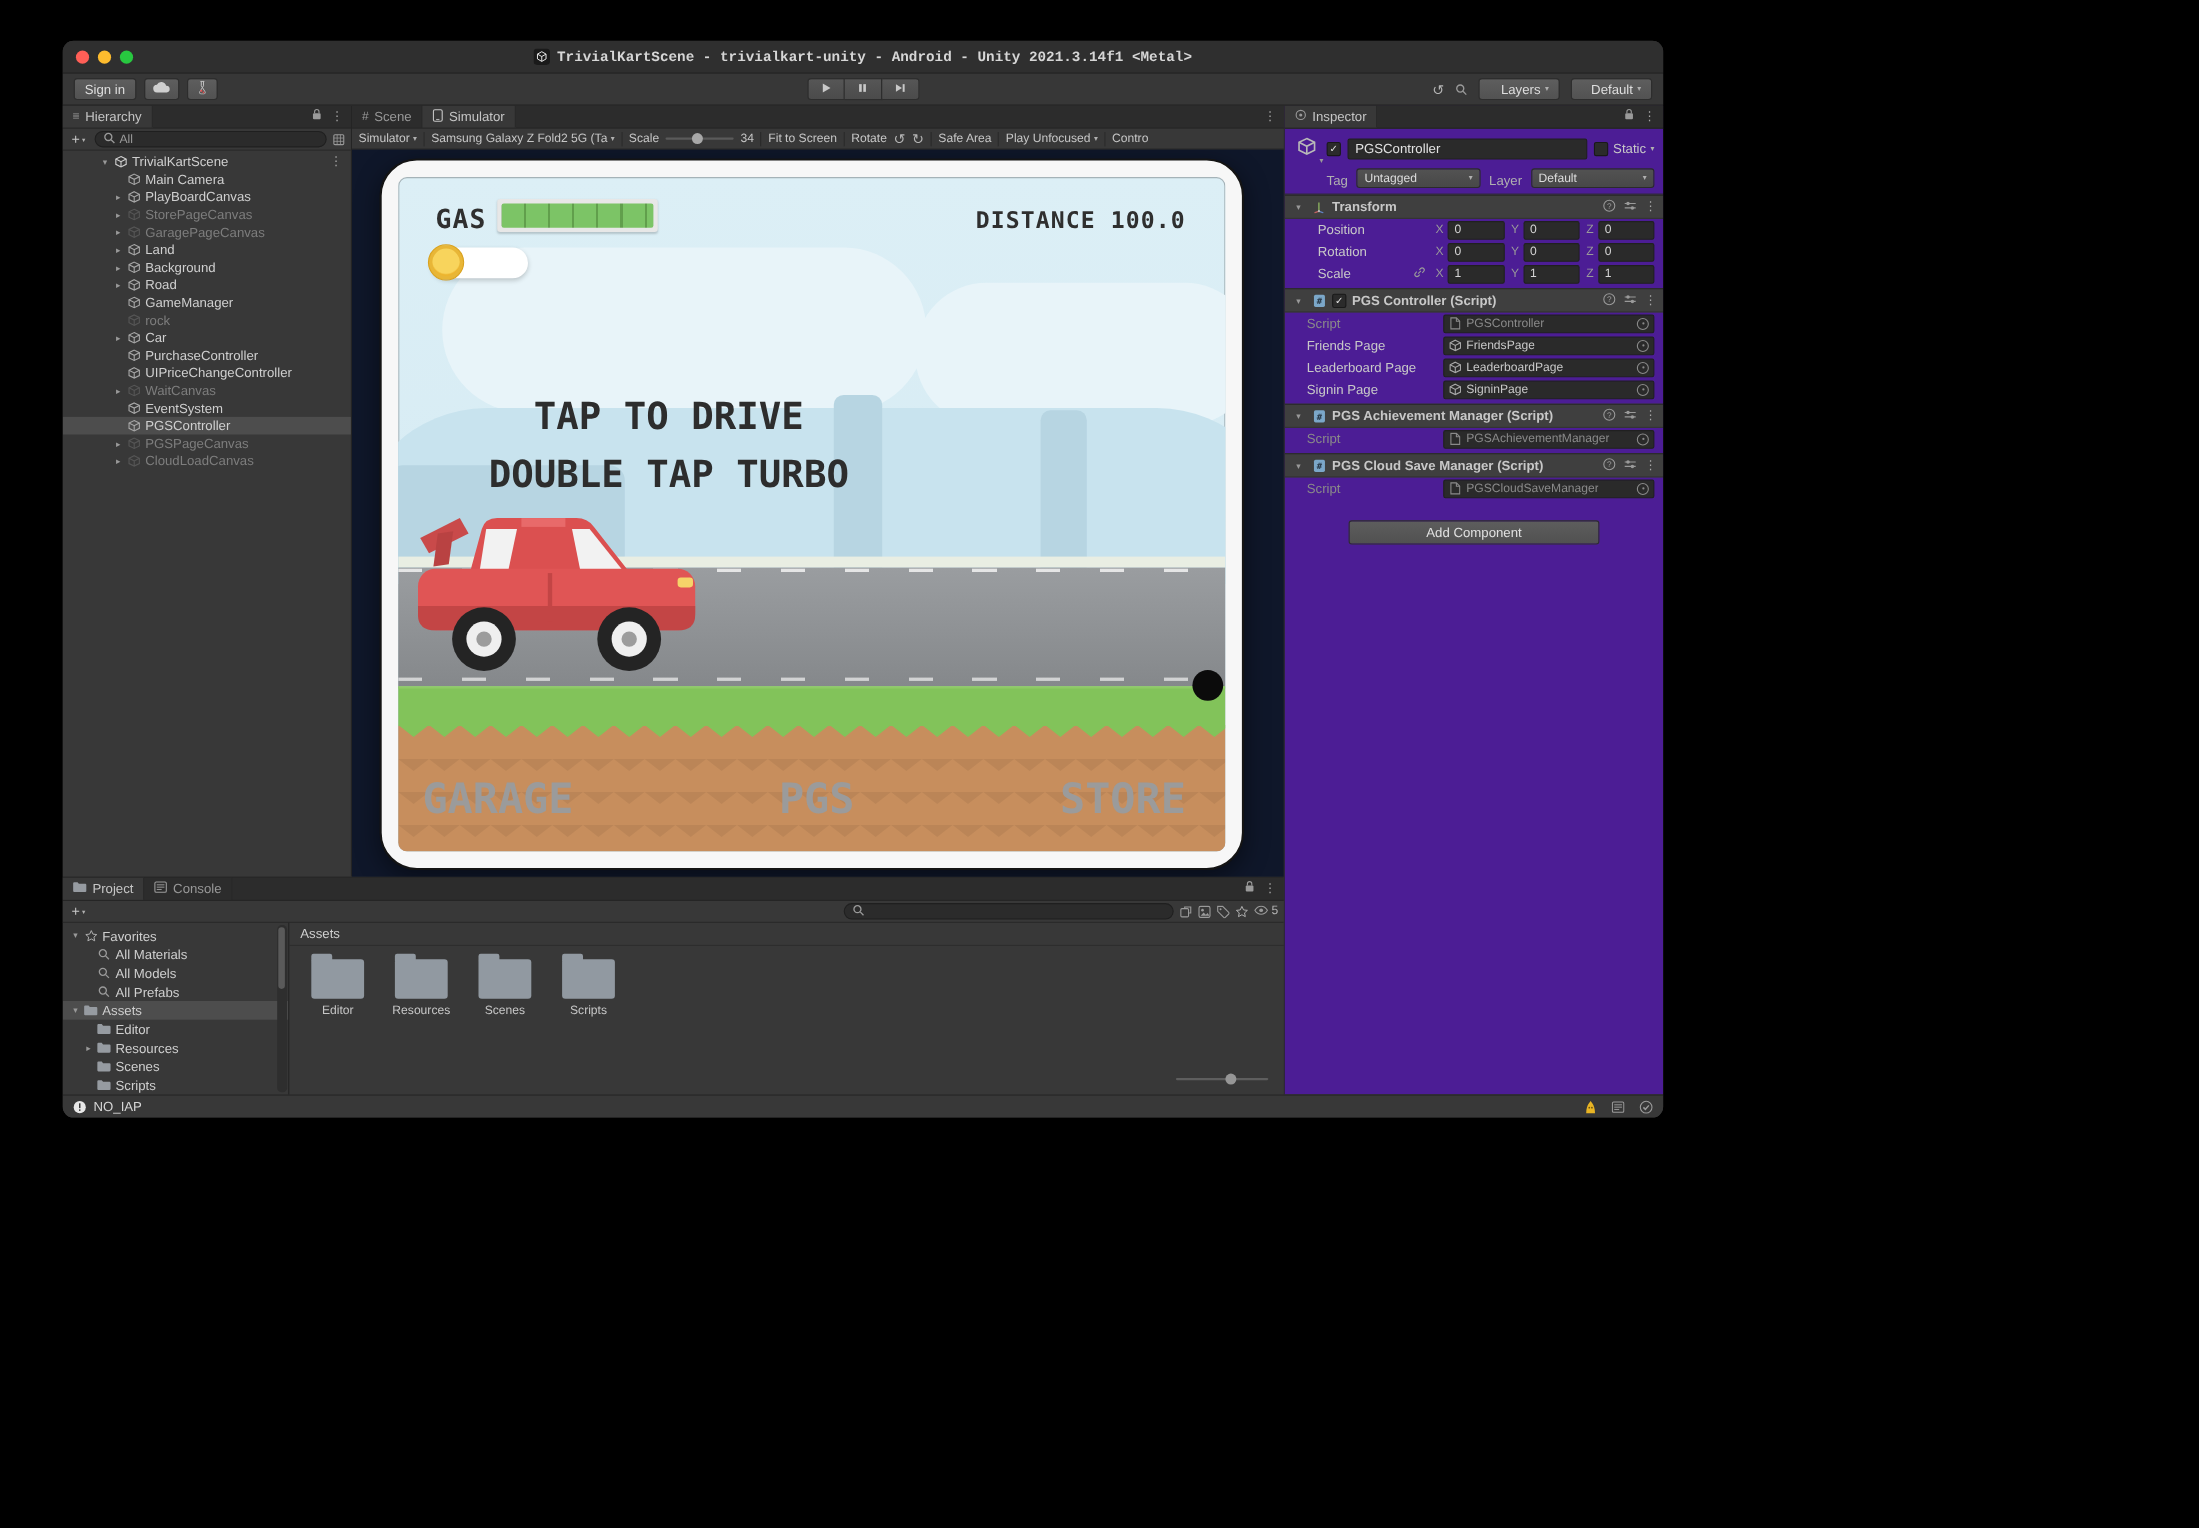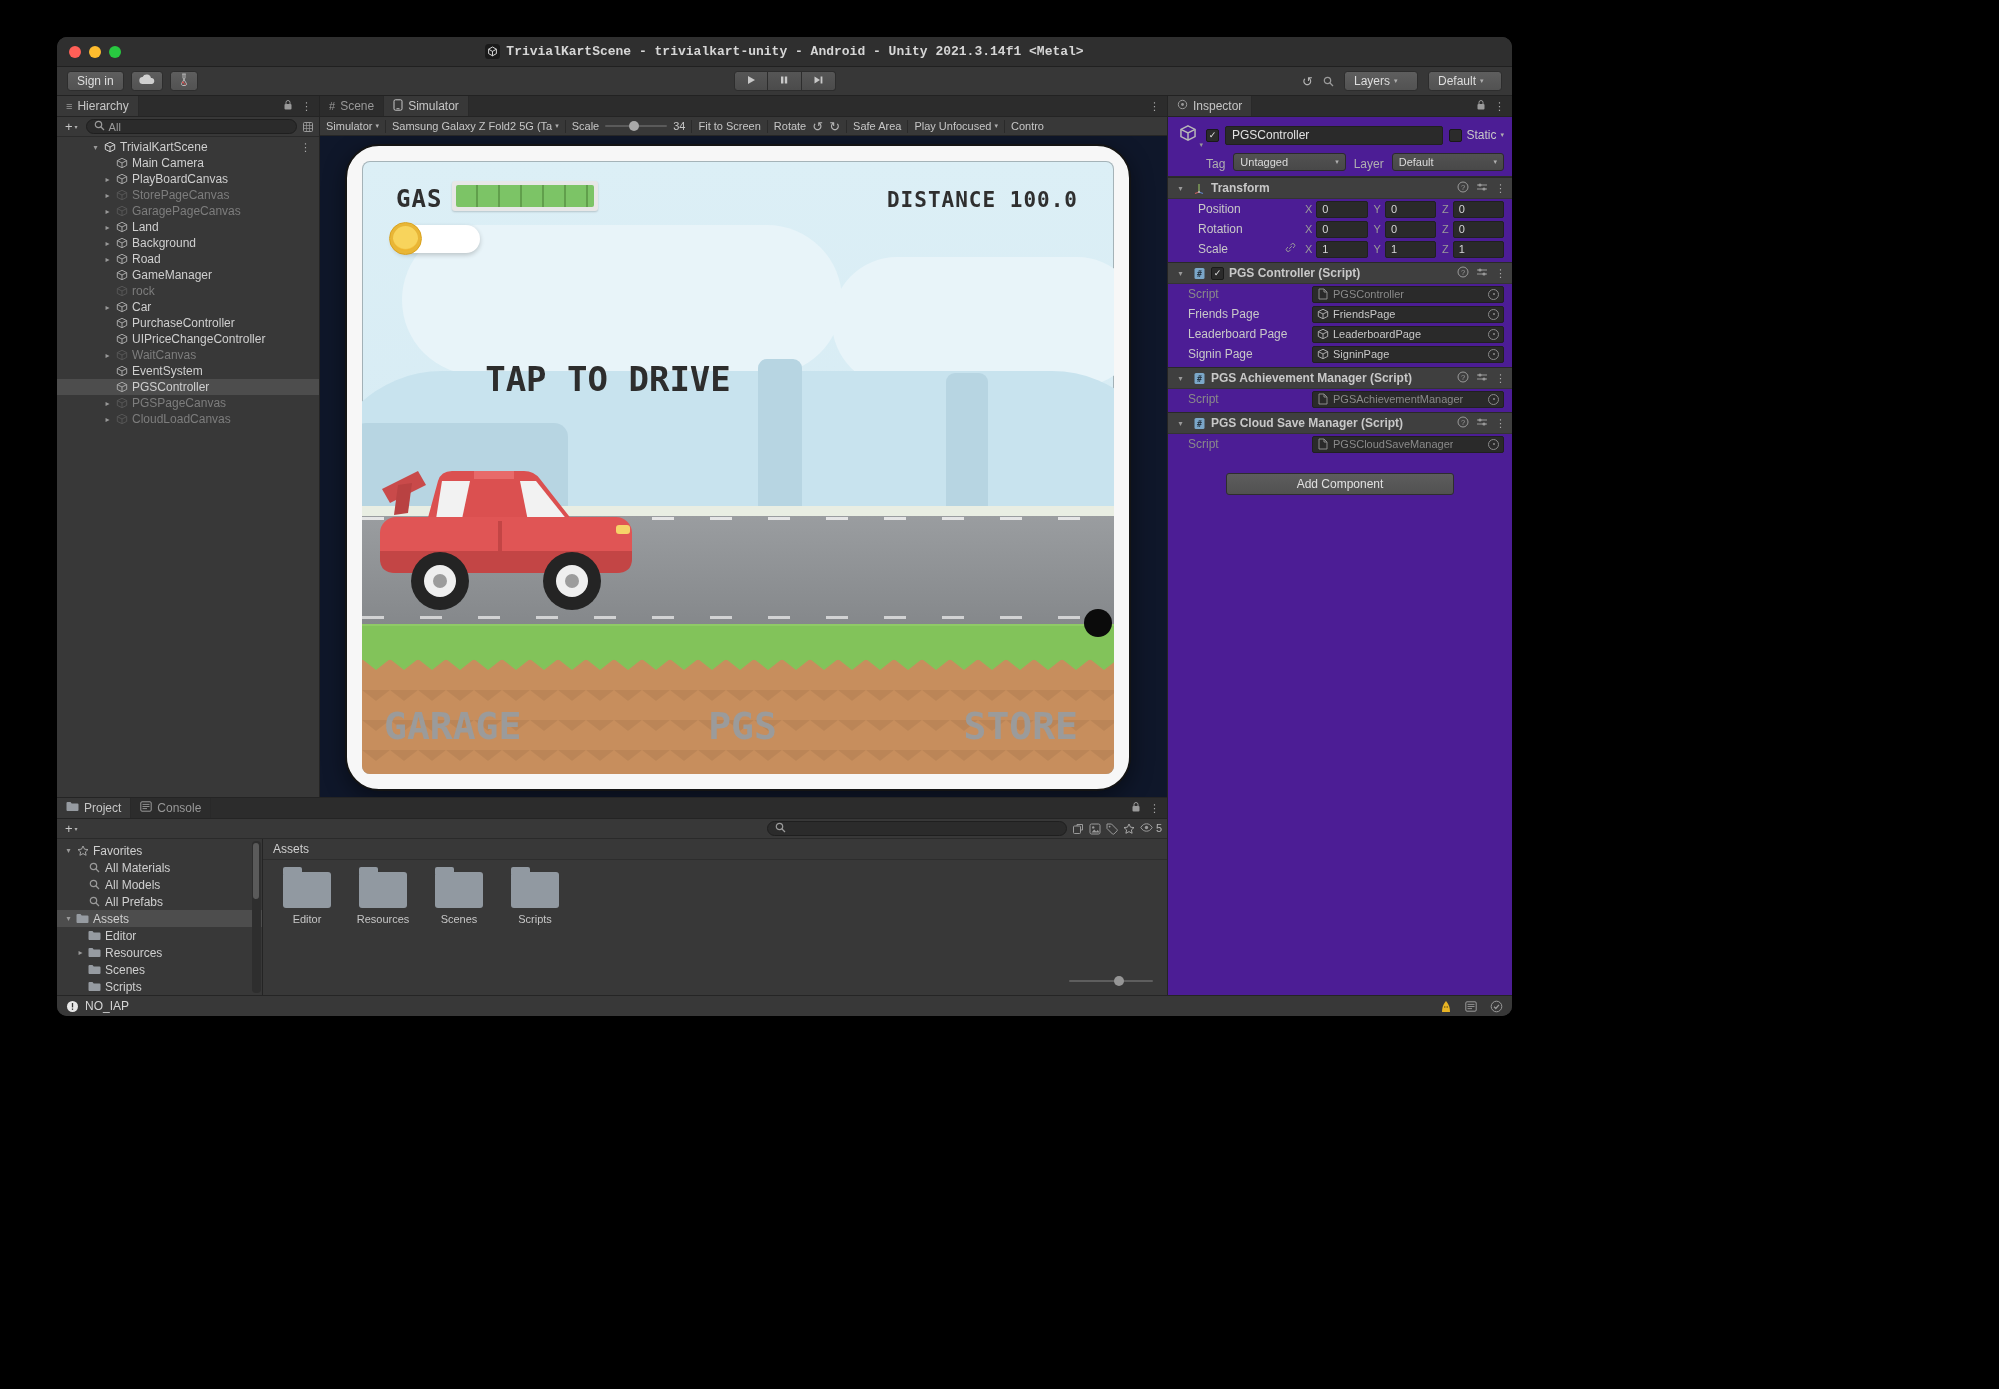--- a/index.html
+++ b/index.html
@@ -13,21 +13,21 @@
 .title{position:absolute;left:0;right:0;display:flex;align-items:center;justify-content:center;gap:6px;font-size:13px;font-weight:bold;color:#d6d6d6;font-family:Liberation Mono, monospace;}
 
 .toolbar{height:29px;flex:0 0 29px;display:flex;align-items:center;padding:0 10px;background:#373737;border-bottom:1px solid #222;position:relative;}
 .tb-btn{height:20px;display:inline-flex;align-items:center;gap:4px;padding:0 9px;background:linear-gradient(#5e5e5e,#525252);border:1px solid #2d2d2d;border-radius:3.5px;color:#dedede;font-size:12px;margin-right:7px;font-family:inherit;}
 .icon-btn{padding:0 7px;}
 .tb-center{position:absolute;left:50%;transform:translateX(-50%);display:flex;}
 .pbtn{width:34px;height:20px;display:inline-flex;align-items:center;justify-content:center;background:linear-gradient(#565656,#4b4b4b);border:1px solid #2d2d2d;border-left-width:0;}
 .pbtn.first{border-left-width:1px;border-radius:3.5px 0 0 3.5px;}
 .pbtn.last{border-radius:0 3.5px 3.5px 0;}
 .tb-right{margin-left:auto;display:flex;align-items:center;gap:10px;}
-.dd-btn{margin-right:0;min-width:74px;justify-content:flex-start;}
+.dd-btn{margin-right:0;min-width:74px;justify-content:flex-end;}
 .tb-ic{display:inline-flex;align-items:center;color:#b4b4b4;font-size:13px;line-height:1;}
 .arr{font-size:7px;color:#b0b0b0;}
 
 .content{flex:1;display:flex;min-height:0;}
 .left-col{flex:1;display:flex;flex-direction:column;min-width:0;border-right:1px solid #242424;}
 .top-row{flex:1;display:flex;min-height:0;}
 .hierarchy{width:263px;flex:0 0 263px;display:flex;flex-direction:column;border-right:1px solid #242424;background:#383838;min-height:0;}
 .center{flex:1;display:flex;flex-direction:column;min-width:0;}
 .inspector{width:344px;flex:0 0 344px;display:flex;flex-direction:column;background:#4c1d95;min-height:0;}
 
@@ -546,20 +546,21 @@
                 <div class="gas-label pixel">GAS</div>
                 <div class="gas-bar">
                     <div class="gas-fill"></div>
                   </div>
                 <div class="distance pixel"><span>DISTANCE</span> <span>100.0</span></div>
                 <div class="toggle">
                     <div class="coin"></div>
                   </div>
                 <div class="instr pixel">
                   <div class="l1">TAP TO DRIVE</div>
+                  <div class="l2">DOUBLE TAP TURBO</div>
                 </div>
                 <div class="gnav-row pixel" id="game-nav">
                     <span class="gnav">GARAGE</span>
                     <span class="gnav">PGS</span>
                     <span class="gnav">STORE</span>
                   </div>
               </div>
             </div>
           </div>
         </div>

